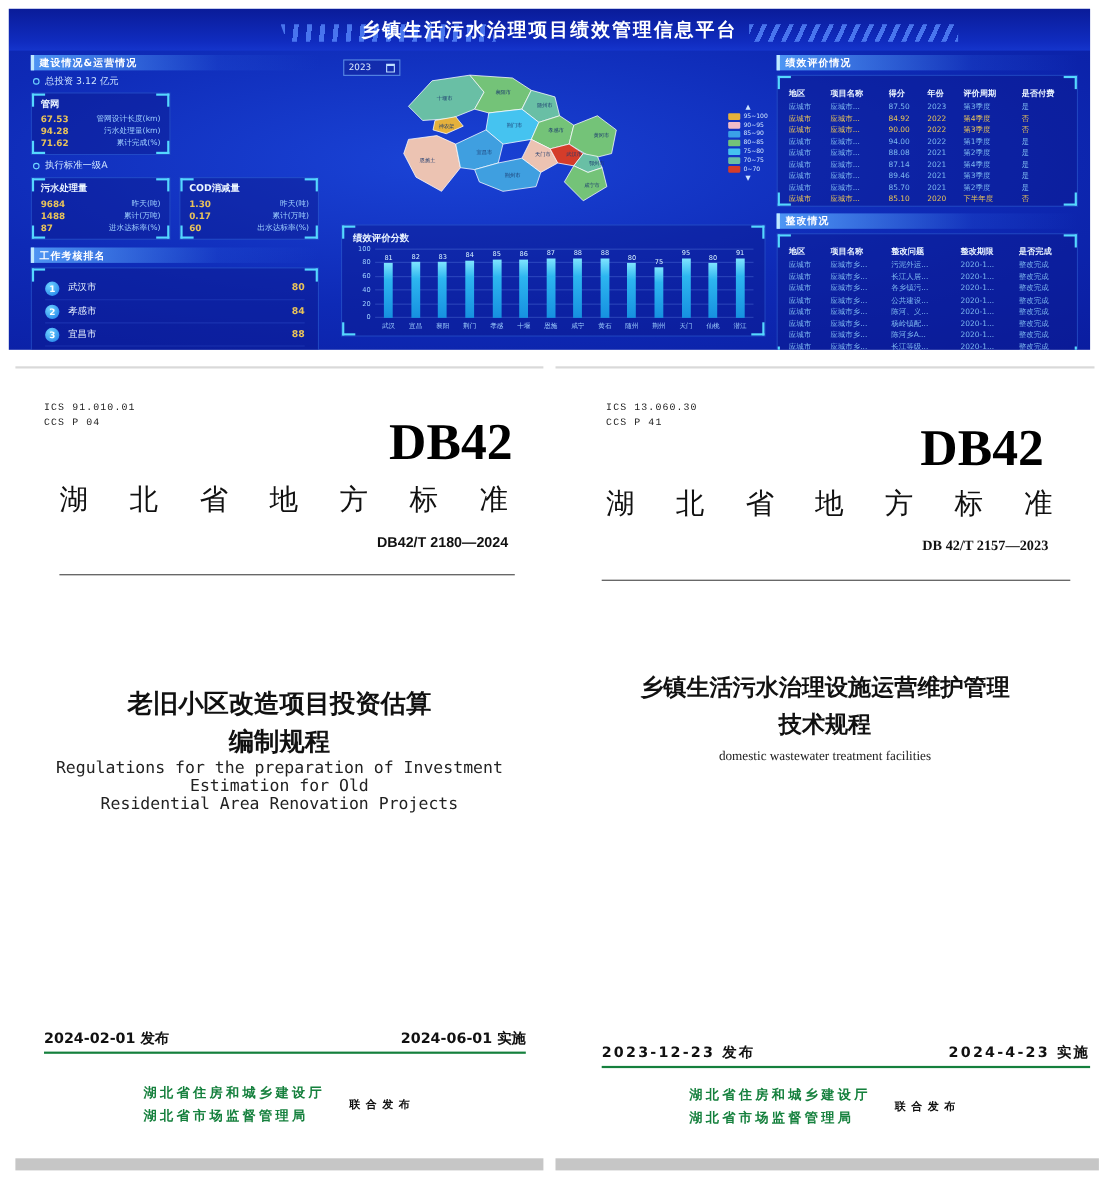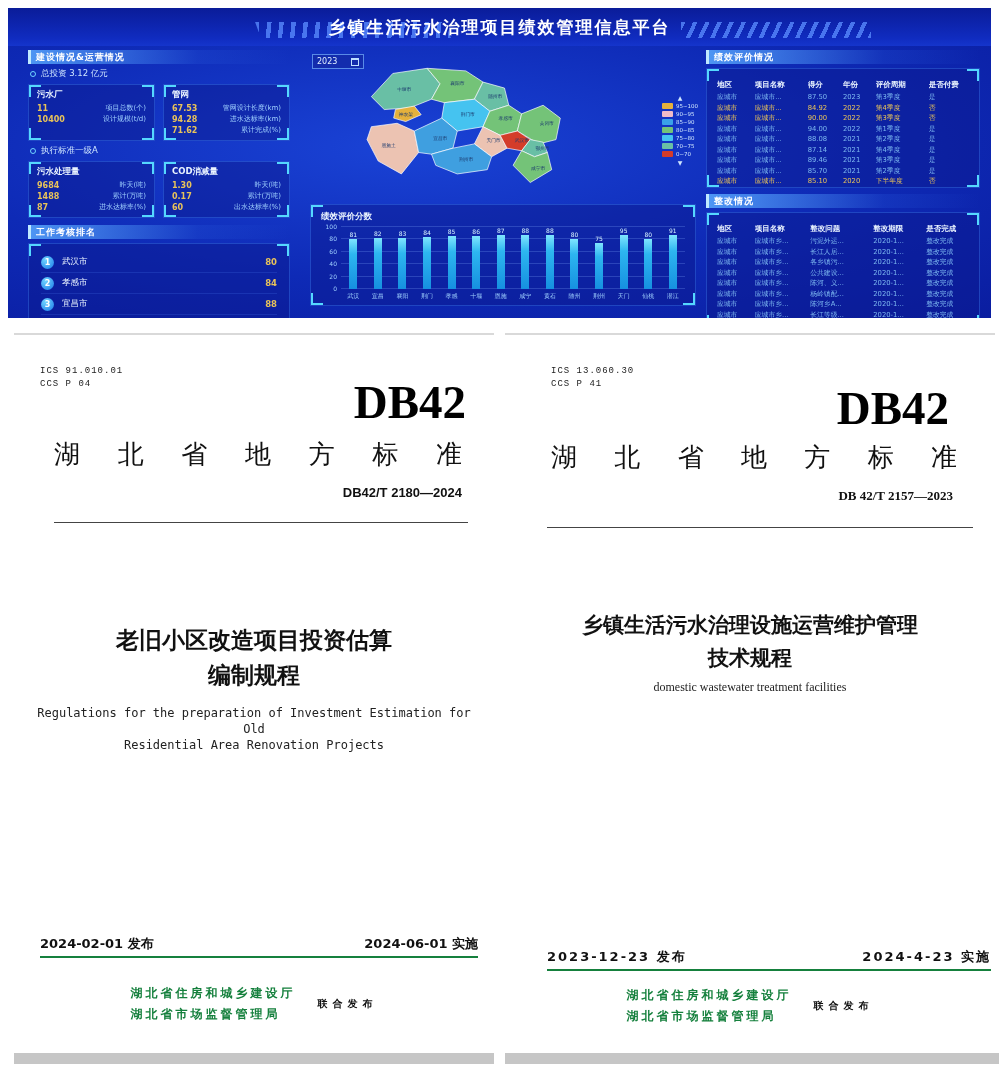--- a/index.html
+++ b/index.html
@@ -114,21 +114,21 @@
   .dates-row { position:absolute; display:flex; justify-content:space-between; align-items:flex-end;
     border-bottom:2px solid #15803d; padding-bottom:3px; font-size:13px; font-weight:bold; color:#111; }
   .publishers { position:absolute; left:0; right:0; display:flex; justify-content:center; align-items:center; gap:22px; }
   .pub-block { font-size:12px; font-weight:bold; letter-spacing:3px; line-height:21px; color:#15803d; text-align:justify; }
   .joint { font-size:10px; font-weight:bold; letter-spacing:5px; color:#111; }
 
   .doc-left .std-name { top:102px; left:40px; right:32px; }
   .doc-left .doc-no { top:150px; right:32px; font-family:"Liberation Sans",sans-serif; }
   .doc-left .rule { top:187px; left:40px; right:26px; }
   .doc-left .doc-title { top:288px; font-size:23px; line-height:35px; }
-  .doc-left .doc-en { top:370px; font-family:"DejaVu Sans Mono",monospace; font-size:12px; line-height:16px; }
+  .doc-left .doc-en { top:355px; font-family:"DejaVu Sans Mono",monospace; font-size:15px; line-height:16px; }
   .doc-left .dates-row { top:600px; left:26px; right:16px; }
   .doc-left .publishers { top:648px; }
 
   .doc-right .ics { top:30px; left:46px; }
   .doc-right .db42 { top:50px; right:46px; }
   .doc-right .std-name { top:105px; left:46px; right:38px; }
   .doc-right .doc-no { top:153px; right:42px; font-family:"Liberation Serif",serif; }
   .doc-right .rule { top:192px; left:42px; right:22px; }
   .doc-right .doc-title { top:274px; font-size:21px; line-height:33px; }
   .doc-right .doc-en { top:344px; font-family:"Liberation Serif",serif; font-size:12px; line-height:17px; }
@@ -149,39 +149,28 @@
     <div class="sec-head">
       <div class="bar"></div>
       <div class="t">建设情况&amp;运营情况</div>
     </div>
     <div class="bullet-line">
       <span class="dot"></span>
       <span>总投资 3.12 亿元</span>
     </div>
     <div class="stat-grid" id="stat-grid-1">
         <div class="stat-box corners">
-          <div class="sb-title">污水厂</div>
-          <div class="sb-row">
-            <span class="v">11</span>
-            <span class="l">项目总数(个)</span>
-          </div>
-          <div class="sb-row">
-            <span class="v">10400</span>
-            <span class="l">设计规模(t/d)</span>
-          </div>
-        </div>
-        <div class="stat-box corners">
           <div class="sb-title">管网</div>
           <div class="sb-row">
             <span class="v">67.53</span>
             <span class="l">管网设计长度(km)</span>
           </div>
           <div class="sb-row">
             <span class="v">94.28</span>
-            <span class="l">进水达标率(km)</span>
+            <span class="l">污水处理量(km)</span>
           </div>
           <div class="sb-row">
             <span class="v">71.62</span>
             <span class="l">累计完成(%)</span>
           </div>
         </div>
       </div>
     <div class="bullet-line">
       <span class="dot"></span>
       <span>执行标准一级A</span>

